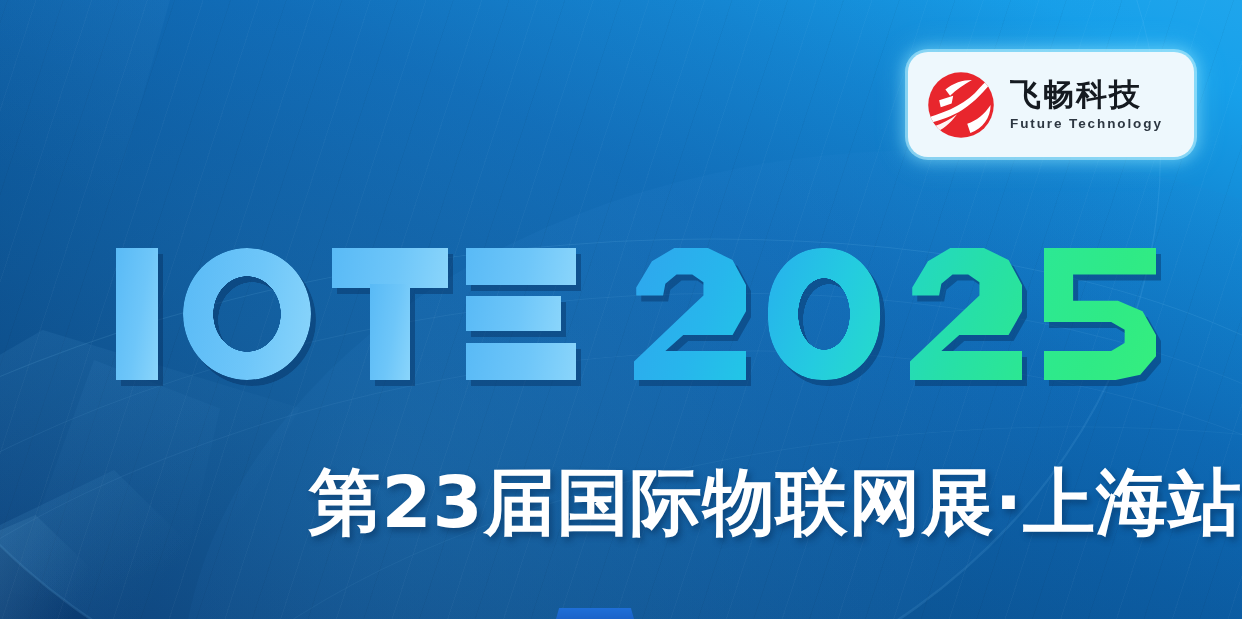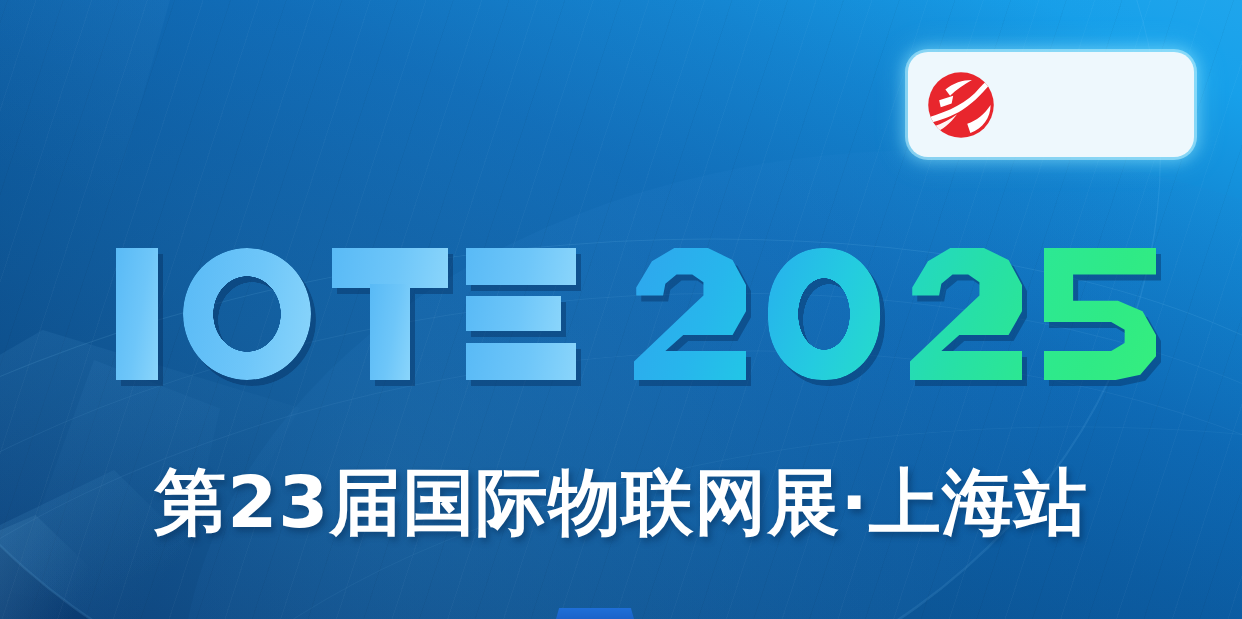--- a/index.html
+++ b/index.html
@@ -297,21 +297,21 @@
   .grad-g1 { background: linear-gradient(112deg, #23d7c4 0%, #27e0a6 55%, #2ce792 100%); }
   .grad-g2 { background: linear-gradient(112deg, #2ce894 0%, #2fea86 55%, #35ee7e 100%); }
 
   
 
   #subtitle {
     position: absolute;
     left: 0;
     right: 0;
     top: 455px;
-    text-align: center;
+    text-align: right;
     font-family: "DejaVu Sans", "Liberation Sans", sans-serif;
     font-size: 72px;
     font-weight: 700;
     color: #ffffff;
     letter-spacing: 1px;
     white-space: nowrap;
     text-shadow: 3px 4px 6px rgba(4,40,80,0.45);
   }
 </style>
 </head>
@@ -355,20 +355,24 @@
           <path d="M 30 30 C 40 22, 52 18, 64 18 C 54 24, 44 30, 36 38 Z" fill="#ffffff"></path>
 
           <path d="M 22 44 L 40 38 L 38 48 L 24 53 Z" fill="#ffffff"></path>
 
           <path d="M 58 74 C 70 70, 80 62, 88 50 C 88 66, 78 80, 62 86 Z" fill="#ffffff"></path>
 
           <path d="M 14 78 C 26 74, 36 69, 45 62 C 36 74, 26 82, 16 86 Z" fill="#ffffff" opacity="0.95"></path>
         </g>
       </svg>
     </div>
+    <div id="logo-text">
+      <div id="logo-cn">飞畅科技</div>
+      <div id="logo-en">Future Technology</div>
+    </div>
   </div>
 
   <div id="wordmark">
 
     <div class="glyph g-I">
       <div class="ltr"></div>
     </div>
 
     <div class="glyph g-O">
       <div class="ring"></div>

